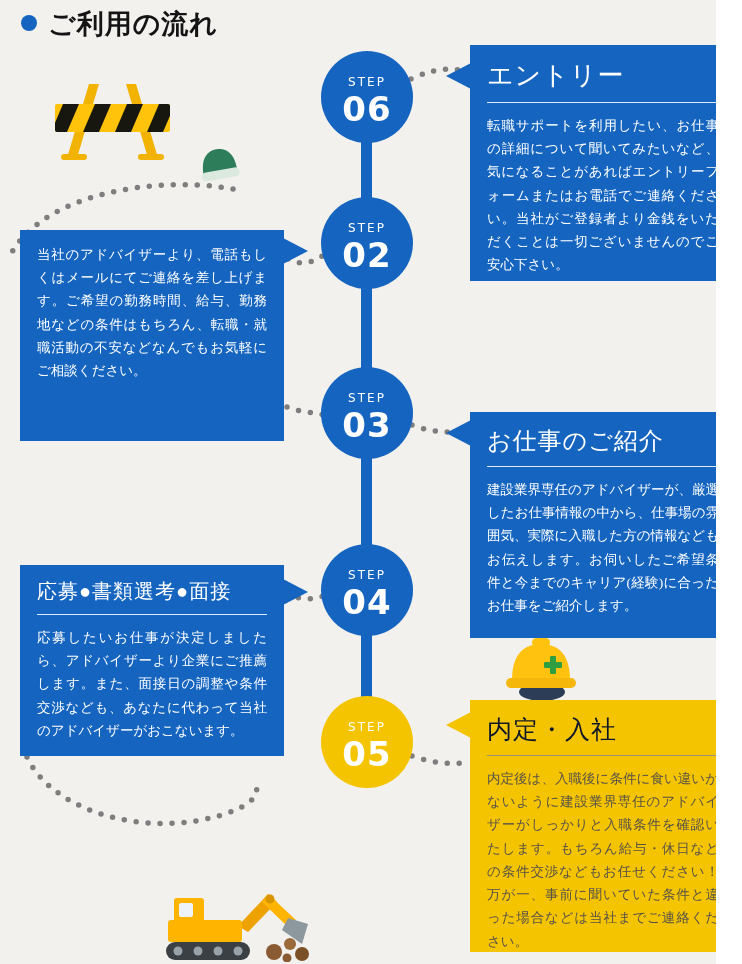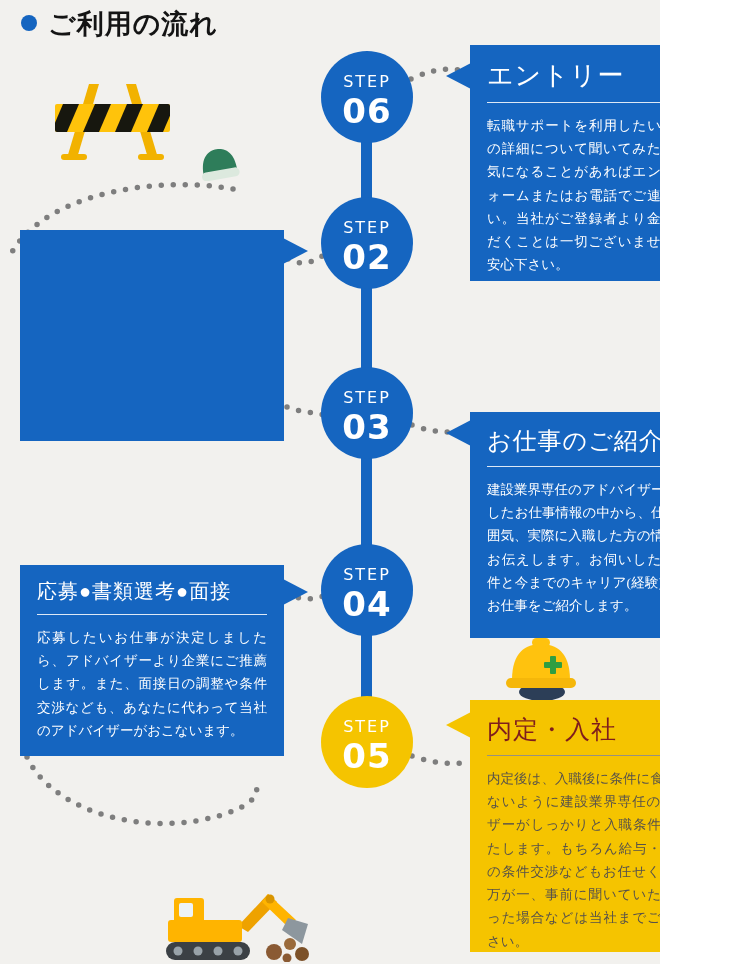--- a/index.html
+++ b/index.html
@@ -1,19 +1,19 @@
 <!DOCTYPE html>
 <html style="--blue: #1565c0; --yellow: #f5c400; --background: #f2f1ee; --dots: #6a6a6a;"><head>
 <meta charset="utf-8">
 <style>
   * { margin:0; padding:0; box-sizing:border-box; }
   html,body { background:#ffffff; }
   body { font-family:"DejaVu Sans","Liberation Sans",sans-serif; }
   .page {
-    position:relative; width:660px; height:964px;
+    position:relative; width:716px; height:964px;
     background:var(--background,#f2f1ee); overflow:hidden;padding-left:44px;
   }
   .title-dot {
     position:absolute; left:21px; top:15px; width:16px; height:16px;
     border-radius:50%; background:var(--blue,#1565c0);
   }
   .page-title {
     position:absolute; left:48px; top:6px; font-size:27px; font-weight:bold;
     color:#141414; letter-spacing:1px;
   }
@@ -26,21 +26,21 @@
     position:absolute; left:361px; top:95px; width:11px; height:650px;
     background:var(--blue,#1565c0);
   }
   .step-circle {
     position:absolute; left:321px; width:92px; height:92px; border-radius:50%;
     background:var(--blue,#1565c0); color:#fff;
     display:flex; flex-direction:column; align-items:center; justify-content:center;
     line-height:1; z-index:3;
   }
   .step-circle.yellow { background:var(--yellow,#f5c400); }
-  .step-word { font-size:16px; letter-spacing:2px; margin-bottom:4px;margin-top:8px; }
+  .step-word { font-size:12px; letter-spacing:2px; margin-bottom:4px;margin-top:8px; }
   .step-num  { font-size:34px; font-weight:bold; letter-spacing:1px; }
   .c1{top:51px} .c2{top:197px} .c3{top:367px} .c4{top:544px} .c5{top:696px}
 
   .balloon {
     position:absolute; background:var(--blue,#1565c0); color:#fff;
     padding:13px 17px 15px; z-index:2;font-family:Liberation Serif, serif;
   }
   .balloon h3 {
     font-size:24px; font-weight:normal; letter-spacing:1px;
     padding-bottom:9px; margin-bottom:11px;
@@ -57,21 +57,21 @@
     border-left:25px solid var(--blue,#1565c0);
   }
   .b1{left:470px; top:45px;  width:266px; height:236px}
   .b2{left:20px;  top:230px; width:264px; height:211px}
   .b3{left:470px; top:412px; width:266px; height:226px}
   .b4{left:20px;  top:565px; width:264px; height:191px}
   .b5{left:470px; top:700px; width:266px; height:252px}
   .b1 .tail{top:18px} .b2 .tail{top:8px} .b3 .tail{top:8px} .b4 .tail{top:14px} .b5 .tail{top:12px}
   .b1 h3{font-size:26px} .b4 h3{font-size:20px} .b5 h3{font-size:25px}
   .yellow-box { background:var(--yellow,#f5c400); color:#56514a; }
-  .yellow-box h3 { color:#7f1d1d; border-bottom-color:#97917f; }
+  .yellow-box h3 { color:#0f172a; border-bottom-color:#97917f; }
   .yellow-box .tail { border-right-color:var(--yellow,#f5c400); }
 
   .deco { position:absolute; z-index:1; }
   .barrier   { left:55px;  top:84px;  }
   .cap       { left:198px; top:146px; }
   .helmet    { left:506px; top:636px; }
   .excavator { left:156px; top:874px; }
 </style>
 </head>
 <body>
@@ -170,20 +170,21 @@
   </div>
 
   <section class="balloon right-box b1">
     <span class="tail"></span>
     <h3>エントリー</h3>
     <p>転職サポートを利用したい、お仕事の詳細について聞いてみたいなど、気になることがあればエントリーフォームまたはお電話でご連絡ください。当社がご登録者より金銭をいただくことは一切ございませんのでご安心下さい。</p>
   </section>
 
   <section class="balloon left-box b2">
     <span class="tail"></span>
+    <p>当社のアドバイザーより、電話もしくはメールにてご連絡を差し上げます。ご希望の勤務時間、給与、勤務地などの条件はもちろん、転職・就職活動の不安などなんでもお気軽にご相談ください。</p>
   </section>
 
   <section class="balloon left-box b4">
     <span class="tail"></span>
     <h3>応募●書類選考●面接</h3>
     <p>応募したいお仕事が決定しましたら、アドバイザーより企業にご推薦します。また、面接日の調整や条件交渉なども、あなたに代わって当社のアドバイザーがおこないます。</p>
   </section>
 
   <section class="balloon right-box b3">
     <span class="tail"></span>

